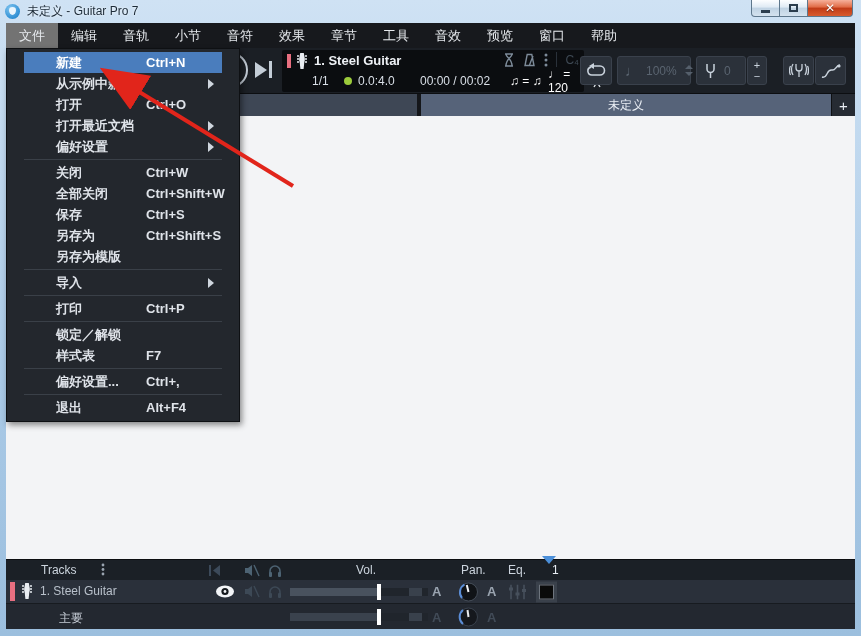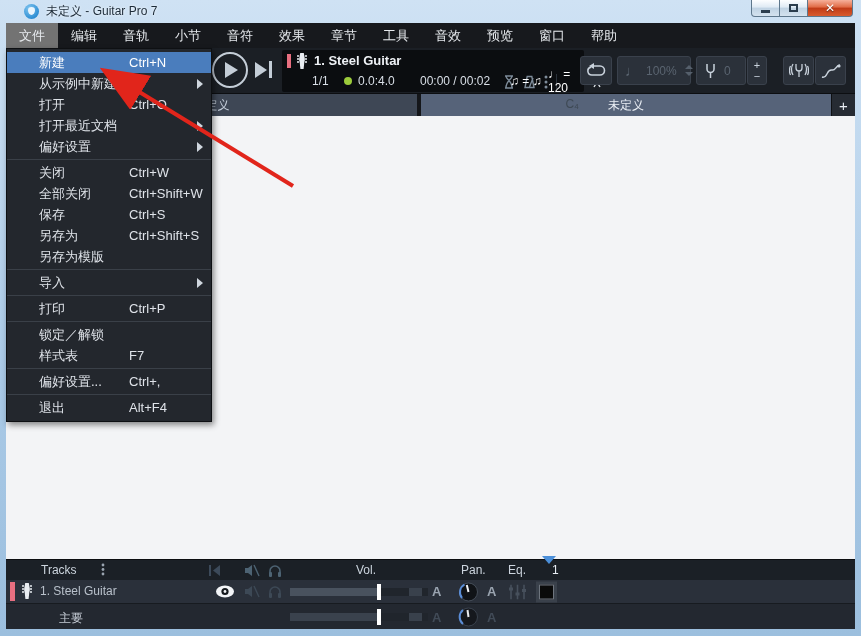--- a/index.html
+++ b/index.html
@@ -3,21 +3,21 @@
 <meta charset="utf-8">
 <style>
   * { margin:0; padding:0; box-sizing:border-box; }
   html,body { width:861px; height:636px; overflow:hidden; }
   body { font-family:"Liberation Sans","DejaVu Sans",sans-serif; }
 
   .window { position:relative; width:861px; height:636px;
     background:linear-gradient(#cfe2f4,#a9c9e6 60%,#9cbfde); }
 
   
-  .titlebar { position:relative; height:22px; display:flex; align-items:center; padding-left:24px; }
+  .titlebar { position:relative; height:22px; display:flex; align-items:center; padding-left:5px; }
   .app-icon { width:15px; height:15px; border-radius:50%;
     background:radial-gradient(circle at 35% 30%, #7fc4ef, #2f8fd4 70%, #1a6fb0);
     position:relative; flex:0 0 auto; }
   .app-icon::after { content:""; position:absolute; left:4px; top:3px; width:7px; height:8px;
     background:#eaf5fd; border-radius:50% 50% 50% 50%/60% 60% 40% 40%; transform:rotate(180deg); }
   .title-text { margin-left:7px; font-size:12px; color:#1d2b38; text-shadow:0 0 3px rgba(255,255,255,.9); }
   .win-controls { position:absolute; top:0; right:8px; display:flex; }
   .win-btn { height:17px; border:1px solid #5e778c; border-top:none; display:flex;
     align-items:center; justify-content:center;
     background:linear-gradient(#fdfeff,#dfeaf4 45%,#bfd2e3 50%,#d4e2ef); }
@@ -52,21 +52,21 @@
   .next-bar { width:3px; height:17px; background:#c4cdd7; margin-left:2px; }
 
   .info-panel { position:absolute; left:276px; top:2px; width:302px; height:42px; background:#0b0d10;
     border-radius:2px; color:#eef1f5; }
   .ip-row1 { position:relative; height:21px; display:flex; align-items:center; }
   .ip-colorbar { position:absolute; left:5px; top:4px; width:4px; height:14px; background:#e86f80; }
   .ip-guitar { position:absolute; left:14px; top:3px; color:#e9edf2; }
   .ip-name { position:absolute; left:32px; top:3px; font-size:13px; font-weight:bold; }
   .ip-icons { position:absolute; right:5px; top:2px; display:flex; align-items:center; gap:8px; color:#7d8b99; }
   .ip-sep { width:1px; height:15px; background:#2a313a; }
-  .ip-capo { font-size:12px; color:#3e4954;margin-top:45px; }
+  .ip-capo { font-size:12px; color:#3e4954; }
   .ip-row2 { position:relative; height:20px; display:flex; align-items:center; gap:0;
     font-size:12px; color:#d9dfe7; }
   .ip-bar { position:absolute; left:30px; }
   .ip-dot { position:absolute; left:62px; width:8px; height:8px; border-radius:50%; background:#9ccb3b; }
   .ip-beat { position:absolute; left:76px; }
   .ip-time { position:absolute; left:138px; }
   .ip-equiv { position:absolute; left:228px; color:#fff; }
   .ip-tempo { position:absolute; left:266px; color:#fff; }
   .ip-figure { position:absolute; left:310px; top:3px; color:#dfe4ea; }
 
@@ -115,22 +115,22 @@
   .knob { left:452px; top:50%; transform:translateY(-50%); }
   .eq-icon { left:502px; top:50%; transform:translateY(-50%); color:#47505c; }
   .color-tile { left:530px; top:50%; transform:translateY(-50%); width:21px; height:21px;
     background:#3a414b; display:flex; align-items:center; justify-content:center; }
   .color-tile .inner { width:15px; height:15px; background:#0a0a0a; border:1px solid #6e757e; }
 
   .bar-marker { position:absolute; left:542px; top:556px; width:0; height:0; z-index:20;
     border-top:8px solid #4b8fd9; border-left:7px solid transparent; border-right:7px solid transparent; }
 
   
-  .dropdown { position:absolute; left:6px; top:48px; width:206px; background:#23272d;
-    border:1px solid #0e1013; padding:3px 0; z-index:50; box-shadow:2px 3px 6px rgba(0,0,0,.45); }
+  .dropdown { position:absolute; left:6px; top:48px; width:234px; background:#23272d;
+    border:1px solid #0e1013; padding:3px 17px; z-index:50; box-shadow:2px 3px 6px rgba(0,0,0,.45);font-weight:bold; }
   .drow { position:relative; height:21px; line-height:21px; font-size:13px; color:#dfe3e9; padding-left:32px; }
   .drow.hl { background:#4a7dbd; color:#fff; }
   .drow.disabled { color:#545b64; }
   .dshort { position:absolute; left:122px; }
   .dsub { position:absolute; right:8px; top:6px; width:0; height:0;
     border-left:6px solid #cfd6de; border-top:5px solid transparent; border-bottom:5px solid transparent; }
   .dsep { height:1px; background:#3a4048; margin:2px 0; }
 
   .arrow-overlay { position:absolute; inset:0; z-index:100; pointer-events:none; }
 

